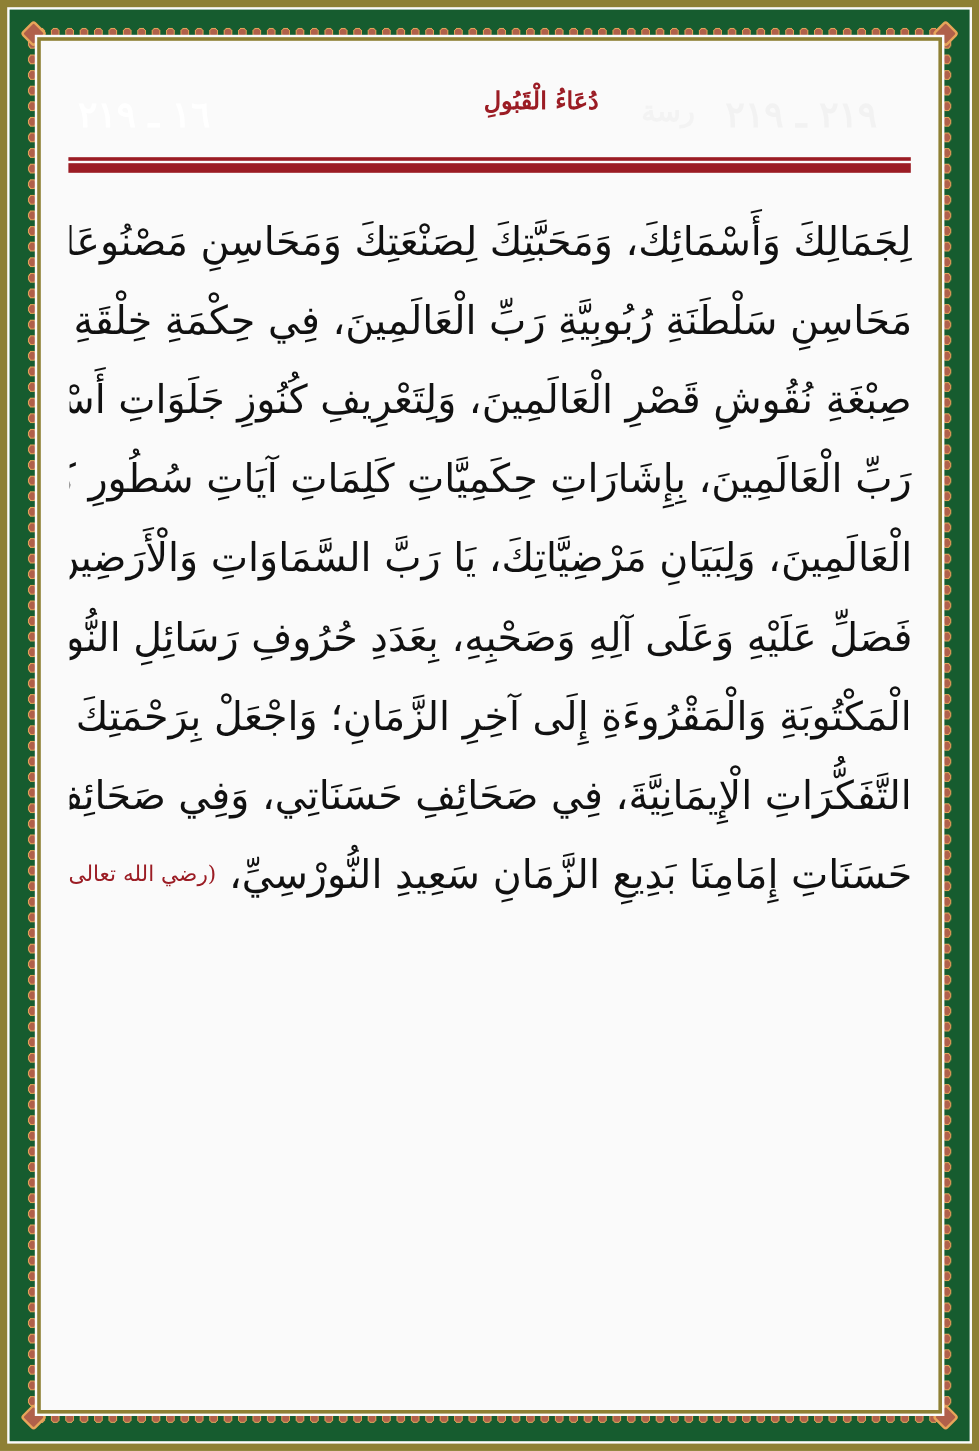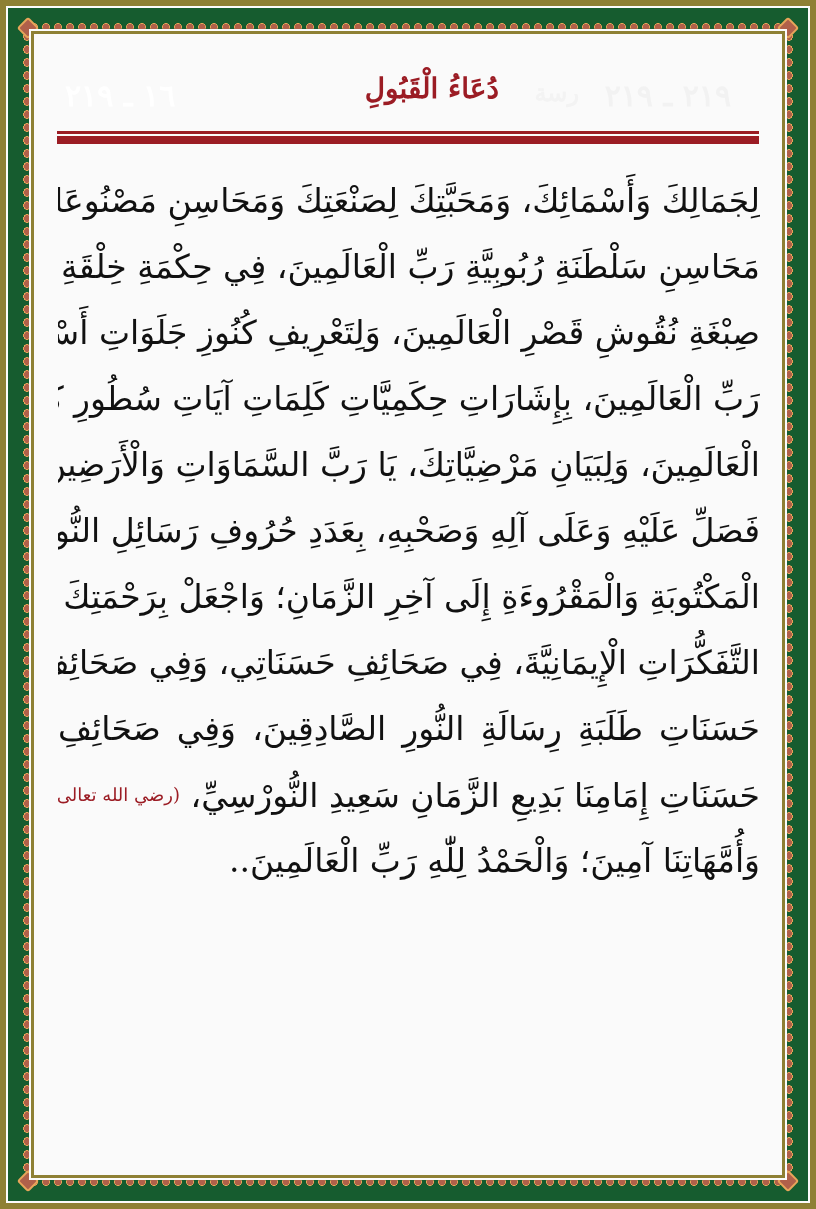--- a/index.html
+++ b/index.html
@@ -69,21 +69,21 @@
     background: #fafafa;
   }
 
   
   .header {
     position: absolute; left: 57px; width: 702px; top: 68px; height: 56px;
     direction: rtl;
   }
   .header .title {
     position: absolute; right: 260px; top: 4px;
-    color: #9b1c24; font-size: 28px; font-weight: bold; white-space: nowrap;
+    color: #9b1c24; font-size: 20px; font-weight: bold; white-space: nowrap;
   }
   .header .ghost-title {
     position: absolute; right: 180px; top: 10px;
     color: #f3f3f3; font-size: 24px; font-weight: bold; white-space: nowrap;
   }
   .header .page-range {
     position: absolute; left: 8px; top: 10px; direction: rtl;
     color: #ffffff; font-size: 30px; font-weight: bold; white-space: nowrap;
     letter-spacing: 2px;
   }
@@ -147,20 +147,18 @@
 
 <div class="body-text">
   <div class="line">لِجَمَالِكَ وَأَسْمَائِكَ، وَمَحَبَّتِكَ لِصَنْعَتِكَ وَمَحَاسِنِ مَصْنُوعَاتِكَ،</div>
   <div class="line">مَحَاسِنِ سَلْطَنَةِ رُبُوبِيَّةِ رَبِّ الْعَالَمِينَ، فِي حِكْمَةِ خِلْقَةِ صَنْعَةِ</div>
   <div class="line">صِبْغَةِ نُقُوشِ قَصْرِ الْعَالَمِينَ، وَلِتَعْرِيفِ كُنُوزِ جَلَوَاتِ أَسْمَاءِ</div>
   <div class="line">رَبِّ الْعَالَمِينَ، بِإِشَارَاتِ حِكَمِيَّاتِ كَلِمَاتِ آيَاتِ سُطُورِ كِتَابِ</div>
   <div class="line">الْعَالَمِينَ، وَلِبَيَانِ مَرْضِيَّاتِكَ، يَا رَبَّ السَّمَاوَاتِ وَالْأَرَضِينَ!</div>
   <div class="line">فَصَلِّ عَلَيْهِ وَعَلَى آلِهِ وَصَحْبِهِ، بِعَدَدِ حُرُوفِ رَسَائِلِ النُّورِ،</div>
   <div class="line">الْمَكْتُوبَةِ وَالْمَقْرُوءَةِ إِلَى آخِرِ الزَّمَانِ؛ وَاجْعَلْ بِرَحْمَتِكَ هٰذِهِ</div>
   <div class="line">التَّفَكُّرَاتِ الْإِيمَانِيَّةَ، فِي صَحَائِفِ حَسَنَاتِي، وَفِي صَحَائِفِ</div>
-  <div class="line">حَسَنَاتِ طَلَبَةِ رِسَالَةِ النُّورِ الصَّادِقِينَ، وَفِي صَحَائِفِ</div>
   <div class="line">
     <span>حَسَنَاتِ إِمَامِنَا بَدِيعِ الزَّمَانِ سَعِيدِ النُّورْسِيِّ،</span>
     <span class="honorific">(رضي الله تعالى عنه)</span>
     
   </div>
-  <div class="line last">وَأُمَّهَاتِنَا آمِينَ؛ وَالْحَمْدُ لِلّٰهِ رَبِّ الْعَالَمِينَ..</div>
 </div>
 
 </body></html>

